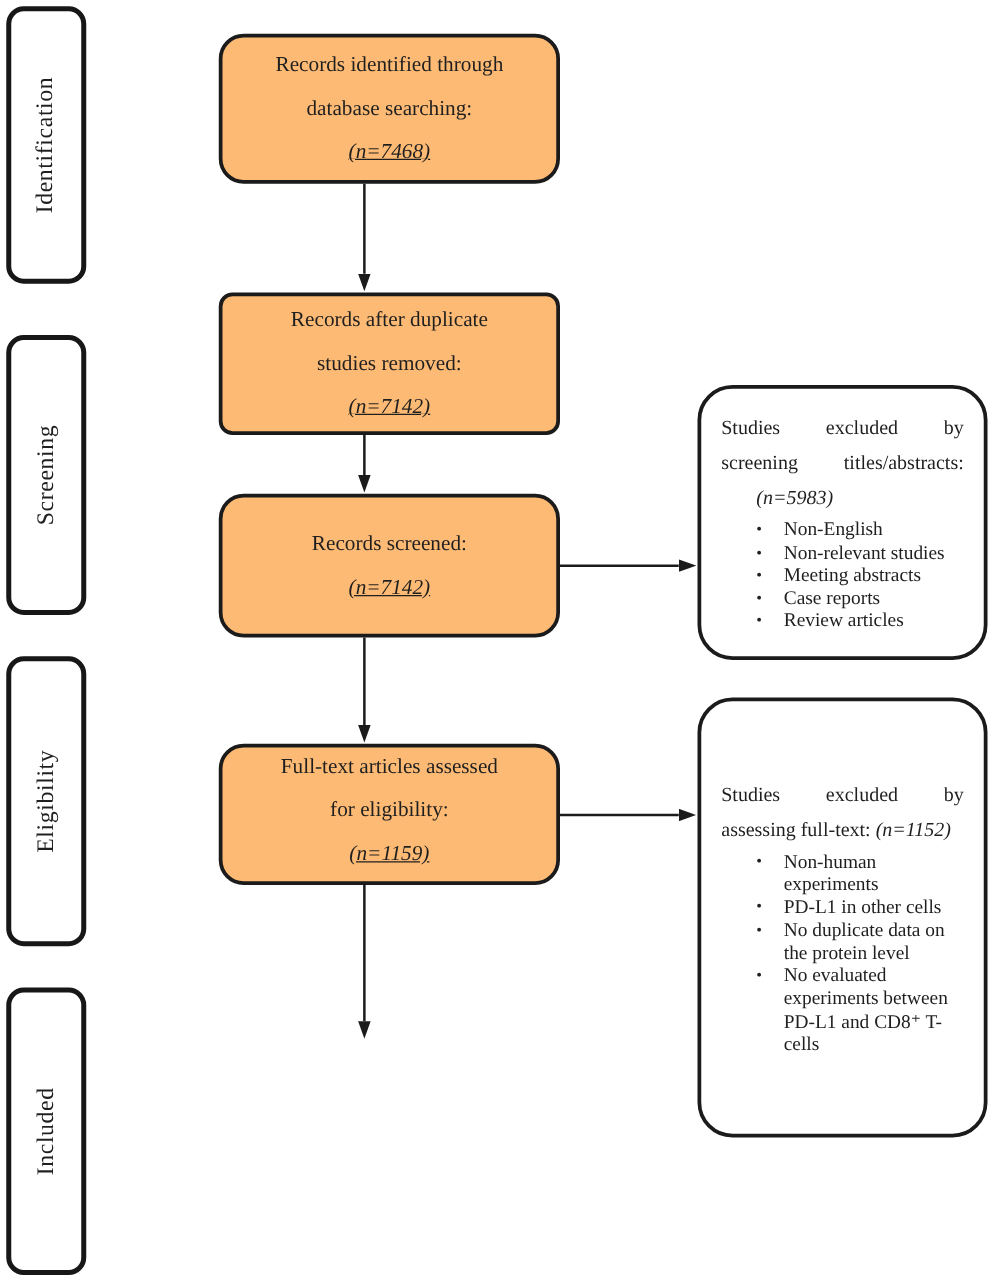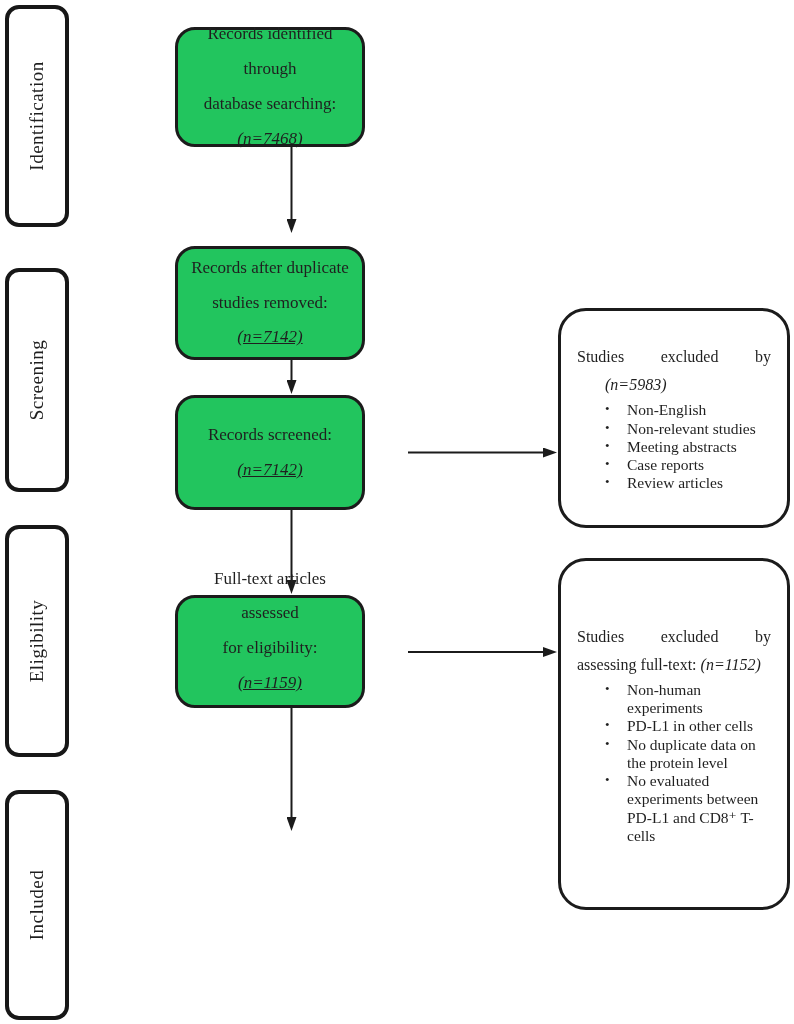--- a/index.html
+++ b/index.html
@@ -36,24 +36,24 @@
     transform: rotate(-90deg);
     white-space: nowrap;
     font-size: 19px;
     letter-spacing: 0.5px;
   }
 
   
   .node {
     position: absolute;
     left: 175px;
-    width: 190px;
+    width: 273px;
     border: 3px solid #1b1b1b;
     border-radius: 20px;
-    background: #22c55e;
+    background: #fdba74;
     display: flex;
     flex-direction: column;
     align-items: center;
     justify-content: center;
     text-align: center;
     font-size: 17px;
     line-height: 2.05;
     padding: 4px 12px;
   }
   .node .count { font-style: italic; text-decoration: underline; }
@@ -129,37 +129,38 @@
   </div>
   <div class="stage" style="top:790px; height:230px;">
     <span class="stage-label">Included</span>
   </div>
 
   <div class="node" style="top:27px; height:120px;">
     <div>Records identified through</div>
     <div>database searching:</div>
     <div class="count">(n=7468)</div>
   </div>
-  <div class="node" style="top:246px; height:114px;">
+  <div class="node" style="top:234px; height:114px;border-radius:11px;">
     <div>Records after duplicate</div>
     <div>studies removed:</div>
     <div class="count">(n=7142)</div>
   </div>
   <div class="node" style="top:395px; height:115px;align-items:center;">
     <div>Records screened:</div>
     <div class="count">(n=7142)</div>
   </div>
   <div class="node" style="top:595px; height:113px;justify-content:flex-end;">
     <div>Full-text articles assessed</div>
     <div>for eligibility:</div>
     <div class="count">(n=1159)</div>
   </div>
 
   <div class="excl" style="top:308px; height:220px;">
     <div class="excl-head-line">Studies excluded by</div>
+    <div class="excl-head-line">screening titles/abstracts:</div>
     <div class="count count-line">(n=5983)</div>
     <div class="bullets">
       <div class="bullet">
         <span class="dot">•</span>
         <span class="btext">Non-English</span>
       </div>
       <div class="bullet">
         <span class="dot">•</span>
         <span class="btext">Non-relevant studies</span>
       </div>

